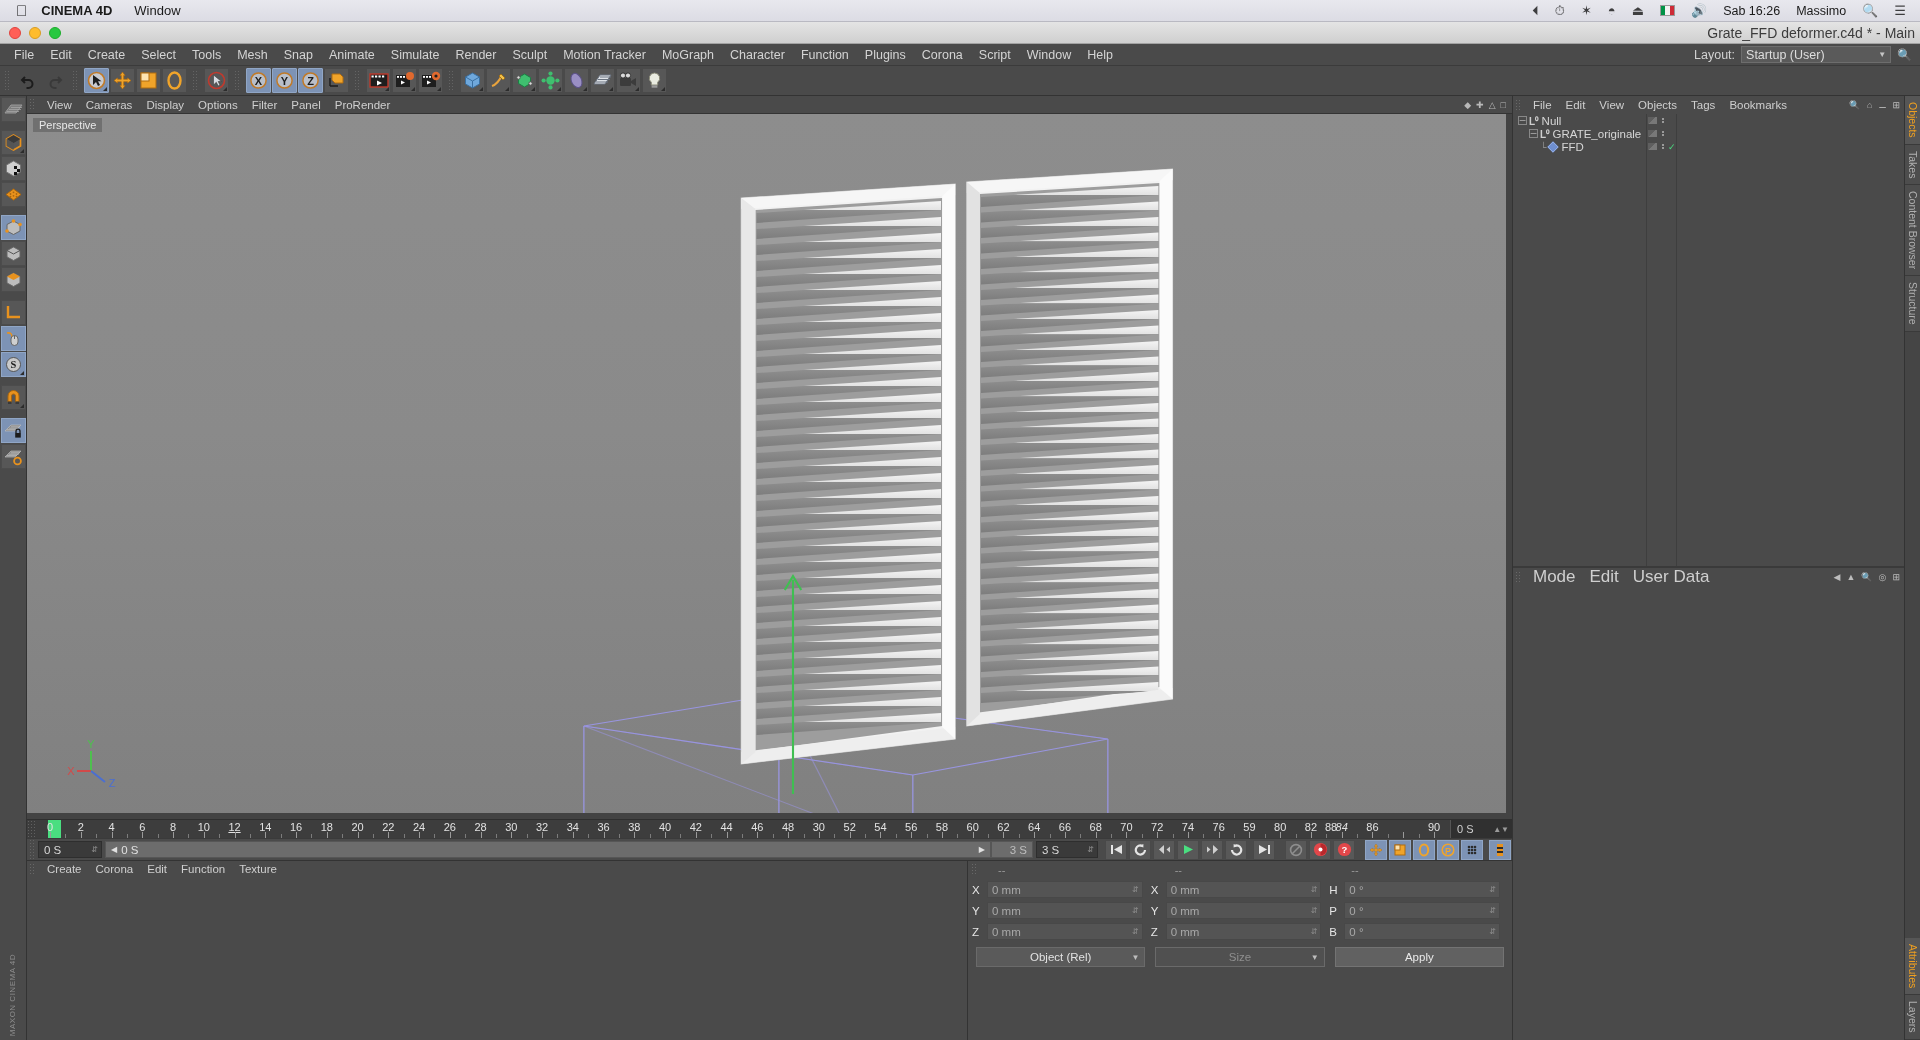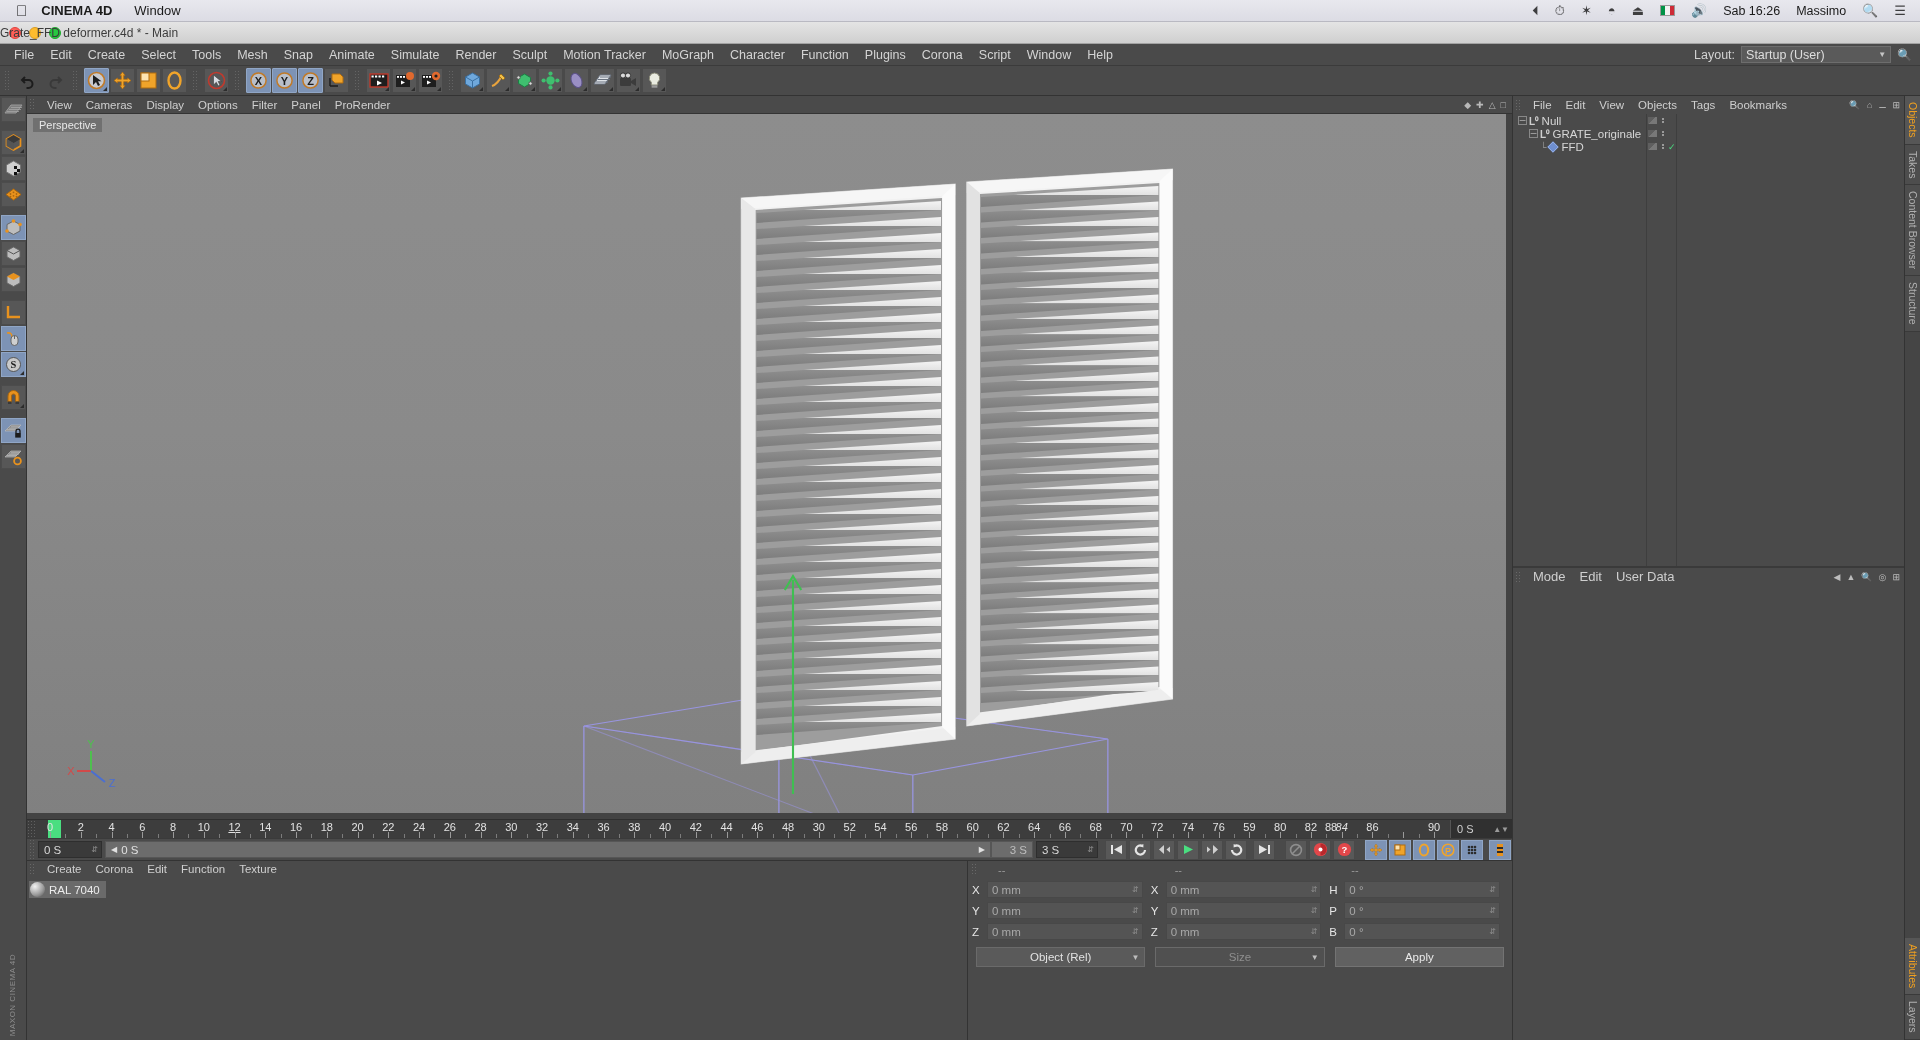--- a/index.html
+++ b/index.html
@@ -35,22 +35,22 @@
     background: linear-gradient(to bottom,#e4e4e4,#cfcfcf);
     border-bottom: 1px solid #a2a2a2;
     display: flex; align-items: center; position: relative;
   }
   .traffic { display: flex; gap: 8px; margin-left: 9px; }
   .traffic span { width: 12px; height: 12px; border-radius: 50%; display:block; }
   .tl-red { background: #ff5f57; border: .5px solid #e0443e; }
   .tl-yel { background: #febc2e; border: .5px solid #d89d24; }
   .tl-grn { background: #28c840; border: .5px solid #1dad2b; }
   #win-title {
-    position: absolute; left: 0; right: 5px; text-align: left;
-    font-size: 12px; color: #3c3c3c;
+    position: absolute; left: 0; right: 5px; text-align: right;
+    font-size: 14px; color: #3c3c3c;
   }
 
   
   #c4d-menu {
     height: 22px; background: #4a4a4a;
     display: flex; align-items: center;
     padding-left: 6px; position: relative;
     border-bottom: 1px solid #3b3b3b;
   }
   #c4d-menu .mi {
@@ -243,21 +243,21 @@
   .dotcol i { width:2px;height:2px;background:#9a9a9a;display:block;}
   .otcheck { color:#4ade80; font-size:9px; }
   .ot-tagcell { position:absolute; left:168px; }
   .tag-sphere { width:13px;height:13px;border-radius:50%;
     background: radial-gradient(circle at 33% 30%, #f4f4f4, #a2a2a2 55%, #4f4f4f 100%);}
   #obj-vdiv { position:absolute; left:133px; top:0; bottom:0; width:1px; background:#3e3e3e;}
   #obj-vdiv2 { position:absolute; left:163px; top:0; bottom:0; width:1px; background:#3e3e3e;}
 
   #attr-panel { flex:1; display:flex; flex-direction:column; background:#4a4a4a; border-top:2px solid #3a3a3a; min-height:0;}
   #attr-menu { height:18px; display:flex; align-items:center; padding-left:2px;}
-  #attr-menu .mi { color:#cfcfcf; font-size:13px; padding:0 7px; line-height:18px;}
+  #attr-menu .mi { color:#cfcfcf; font-size:17px; padding:0 7px; line-height:18px;}
   #attr-menu .right { margin-left:auto; display:flex; gap:6px; padding-right:4px; align-items:center;}
   #attr-menu .right span { font-size:9px; color:#bcbcbc;}
   #attr-body { flex:1; background:#4a4a4a; }
 
   
   #vtabs { width: 16px; background:#3f3f3f; display:flex; flex-direction:column; flex:none; border-left:1px solid #333;}
   .vtab {
     writing-mode: vertical-rl;
     font-size: 10.5px; color:#b0b0b0; background:#4d4d4d;
     padding: 6px 1px; text-align:center; border-bottom:1px solid #3a3a3a;
@@ -1208,26 +1208,20 @@
     <div id="bottom">
       <div id="mat-panel">
         <div id="mat-menu">
           <div class="pgrip"></div>
           <span class="mi">Create</span>
           <span class="mi">Corona</span>
           <span class="mi">Edit</span>
           <span class="mi">Function</span>
           <span class="mi">Texture</span>
         </div>
-        <div id="mat-list">
-          <div class="mat-item">
-            <span class="mat-sphere"></span>
-            <span class="mat-name">RAL 7040</span>
-          </div>
-        </div>
       </div>
 
       <div id="coord-panel">
         <div id="coord-head">
           <div class="pgrip" style="margin-left:3px"></div>
           <span class="col">--</span>
           <span class="col">--</span>
           <span class="col">--</span>
         </div>
         <div class="coord-rows">

